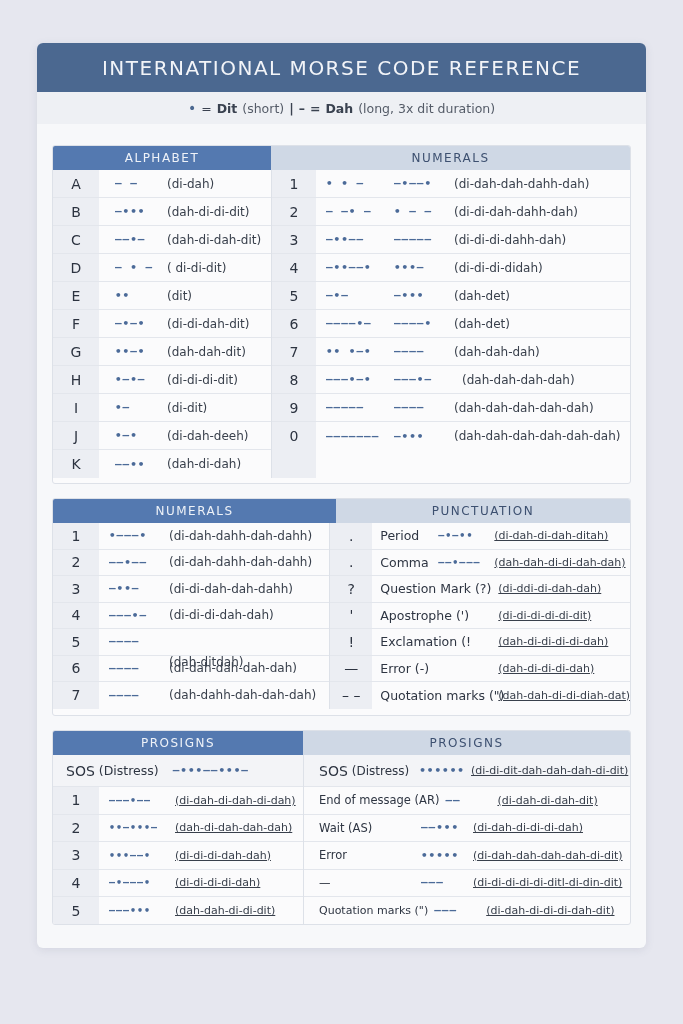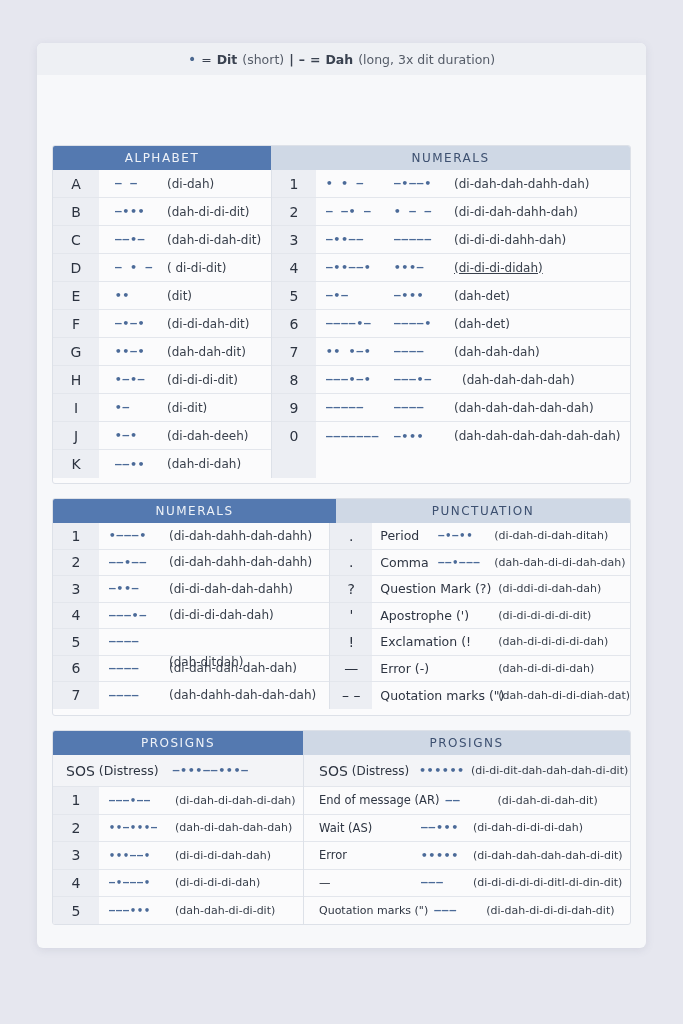--- a/index.html
+++ b/index.html
@@ -82,29 +82,32 @@
   }
   .code {
     color: #4b6a98;
     font-family: "DejaVu Sans Mono", monospace;
     font-weight: bold;
     letter-spacing: 1px;
     font-size: 11px;
     flex-shrink: 0;
   }
   .phon { color: #39404c; font-size: 12px; }
-  .phon.sm { font-size: 11px; }
+  .phon.sm { font-size: 11px; text-decoration: underline; }
   .label { font-size: 12.5px; color: #2e3542; flex-shrink: 0; }
   .label.sm { font-size: 11.5px; }
   .filler { background: #eceef3; }
 </style>
 </head>
 <body>
 
 <div class="card">
+  <div class="title-bar">
+    <h1>INTERNATIONAL MORSE CODE REFERENCE</h1>
+  </div>
   <div class="legend-bar">
     <span class="dot">•</span>
     <span>=</span>
     <b>Dit</b>
     <span class="dim">(short)</span>
     <b>|</b>
     <b>–</b>
     <b>=</b>
     <b>Dah</b>
     <span class="dim">(long, 3x dit duration)</span>
@@ -193,21 +196,21 @@
           <div class="row" style="height:28px;">
             <div class="key" style="width:44px;">3</div>
             <span class="code" style="width:62px; margin-left:10px;">–••––</span>
             <span class="code" style="width:56px; margin-left:6px;">–––––</span>
             <span class="phon" style="margin-left:4px;">(di-di-di-dahh-dah)</span>
           </div>
           <div class="row" style="height:28px;">
             <div class="key" style="width:44px;">4</div>
             <span class="code" style="width:62px; margin-left:10px;">–••––•</span>
             <span class="code" style="width:56px; margin-left:6px;">•••–</span>
-            <span class="phon" style="margin-left:4px;text-decoration:underline;">(di-di-di-didah)</span>
+            <span class="phon" style="margin-left:4px;">(di-di-di-didah)</span>
           </div>
           <div class="row" style="height:28px;">
             <div class="key" style="width:44px;">5</div>
             <span class="code" style="width:62px; margin-left:10px;">–•–</span>
             <span class="code" style="width:56px; margin-left:6px;">–•••</span>
             <span class="phon" style="margin-left:4px;">(dah-det)</span>
           </div>
           <div class="row" style="height:28px;">
             <div class="key" style="width:44px;">6</div>
             <span class="code" style="width:62px; margin-left:10px;">––––•–</span>

